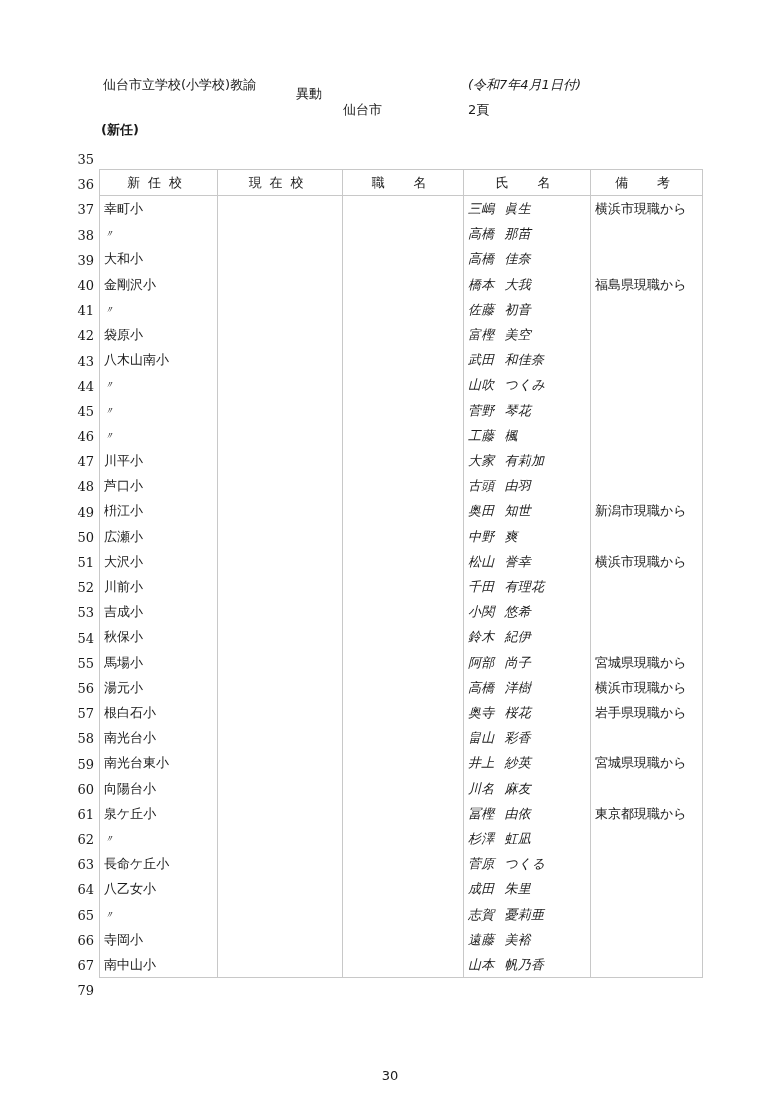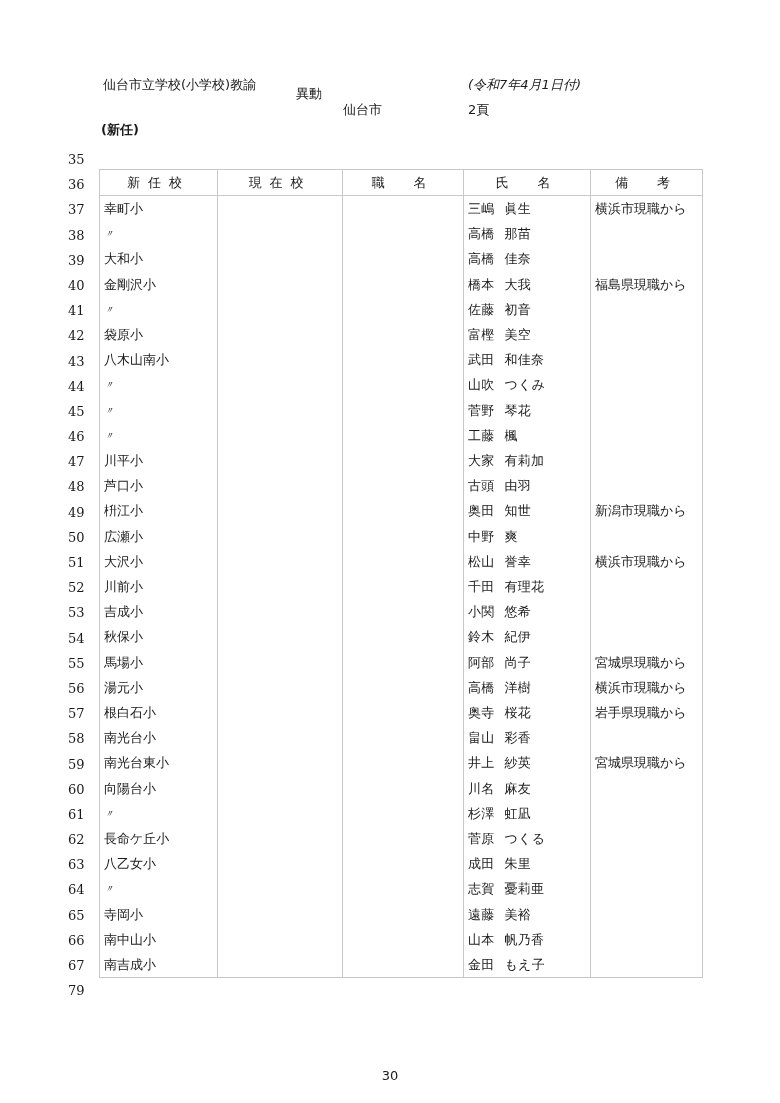--- a/index.html
+++ b/index.html
@@ -31,24 +31,24 @@
     font-weight: normal; height: 26px; border-top: 1px solid #c8c8c8;
     border-bottom: 1px solid #c8c8c8; text-align: center; letter-spacing: 0.6em;
   }
   table.roster tr:last-child td { border-bottom: 1px solid #c8c8c8; }
   col.c-school { width: 118px; }
   col.c-current { width: 125px; }
   col.c-job { width: 121px; }
   col.c-name { width: 127px; }
   col.c-note { width: 112px; }
   td.ditto { font-size: 10px; font-style: italic; padding-left: 6px; }
-  td.name { letter-spacing: 0.02em; }
+  td.name { letter-spacing: 0.02em; font-style: italic; }
   td.name .sp { display: inline-block; width: 10px; }
   .rownum-col { position: absolute; left: 68px; top: 147px; width: 26px; }
-  .rownum { height: 25.2px; line-height: 25.2px; font-size: 13px; font-family: "DejaVu Serif", "Liberation Serif", serif; }
+  .rownum { height: 25.2px; line-height: 25.2px; text-align: right; font-size: 13px; font-family: "DejaVu Serif", "Liberation Serif", serif; }
   table.roster td { line-height: 25.2px; }
   #page-number { position: absolute; left: 0; width: 780px; top: 1056px; text-align: center; font-size: 13px; margin-top: 12px; }
 </style>
 </head>
 <body>
 
 <div class="hdr" id="title">仙台市立学校(小学校)教諭</div>
 <div class="hdr" id="title-kind">異動</div>
 <div class="hdr" id="date">(令和7年4月1日付)</div>
 <div class="hdr" id="category">(新任)</div>
@@ -272,20 +272,27 @@
         <td>宮城県現職から</td>
       </tr>
       <tr>
         <td>向陽台小</td>
         <td></td>
         <td></td>
         <td class="name"><span>川名</span><span class="sp"></span><span>麻友</span></td>
         <td></td>
       </tr>
       <tr>
+        <td>泉ケ丘小</td>
+        <td></td>
+        <td></td>
+        <td class="name"><span>冨樫</span><span class="sp"></span><span>由依</span></td>
+        <td>東京都現職から</td>
+      </tr>
+      <tr>
         <td class="ditto">〃</td>
         <td></td>
         <td></td>
         <td class="name"><span>杉澤</span><span class="sp"></span><span>虹凪</span></td>
         <td></td>
       </tr>
       <tr>
         <td>長命ケ丘小</td>
         <td></td>
         <td></td>
@@ -311,25 +318,18 @@
         <td></td>
         <td></td>
         <td class="name"><span>遠藤</span><span class="sp"></span><span>美裕</span></td>
         <td></td>
       </tr>
       <tr>
         <td>南中山小</td>
         <td></td>
         <td></td>
         <td class="name"><span>山本</span><span class="sp"></span><span>帆乃香</span></td>
-        <td></td>
-      </tr>
-      <tr>
-        <td>南吉成小</td>
-        <td></td>
-        <td></td>
-        <td class="name"><span>金田</span><span class="sp"></span><span>もえ子</span></td>
         <td></td>
       </tr>
     </tbody>
 </table>
 
 <div id="page-number">30</div>
 
 </body></html>

